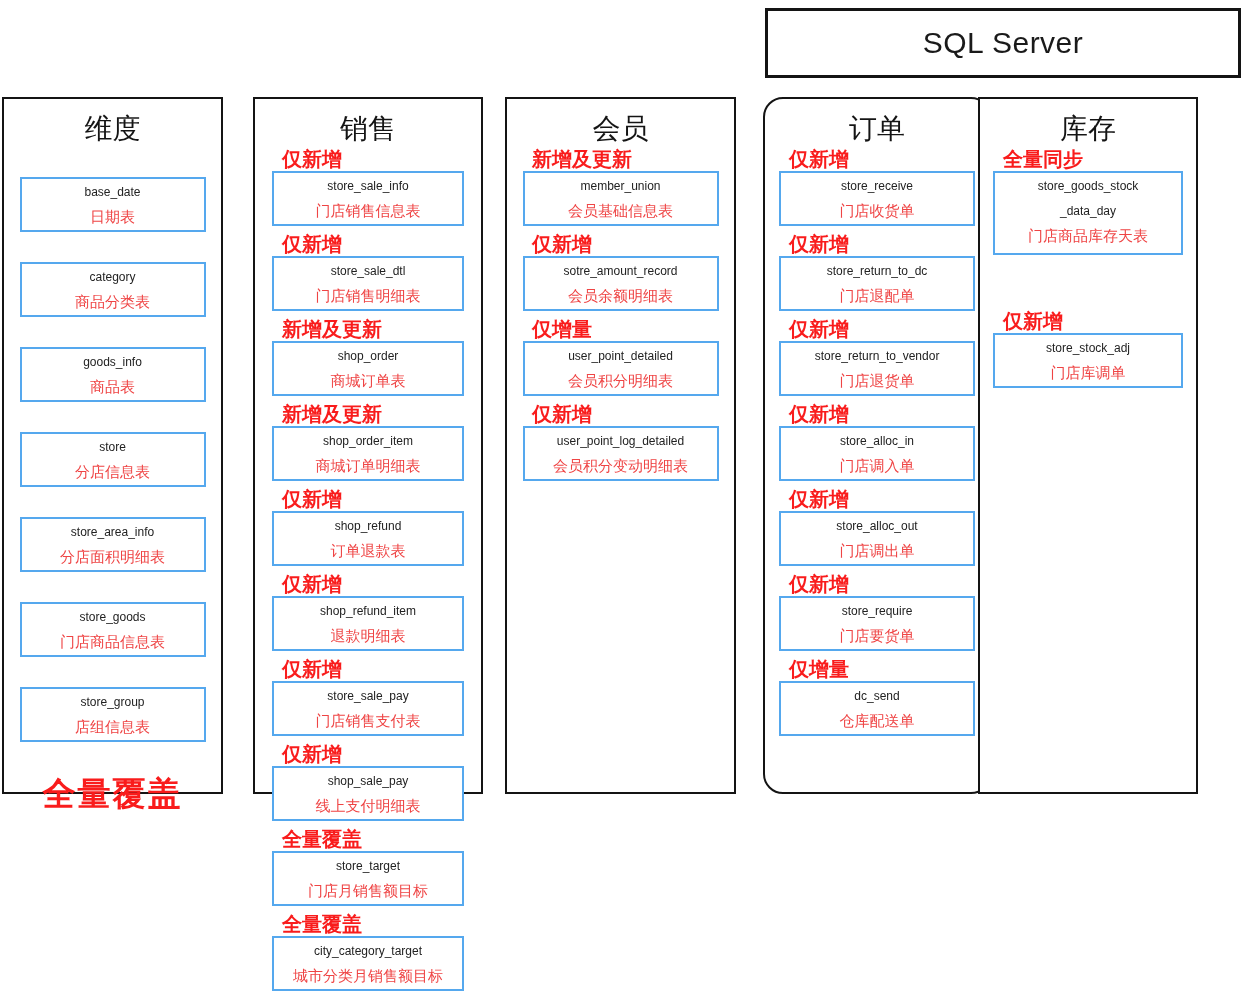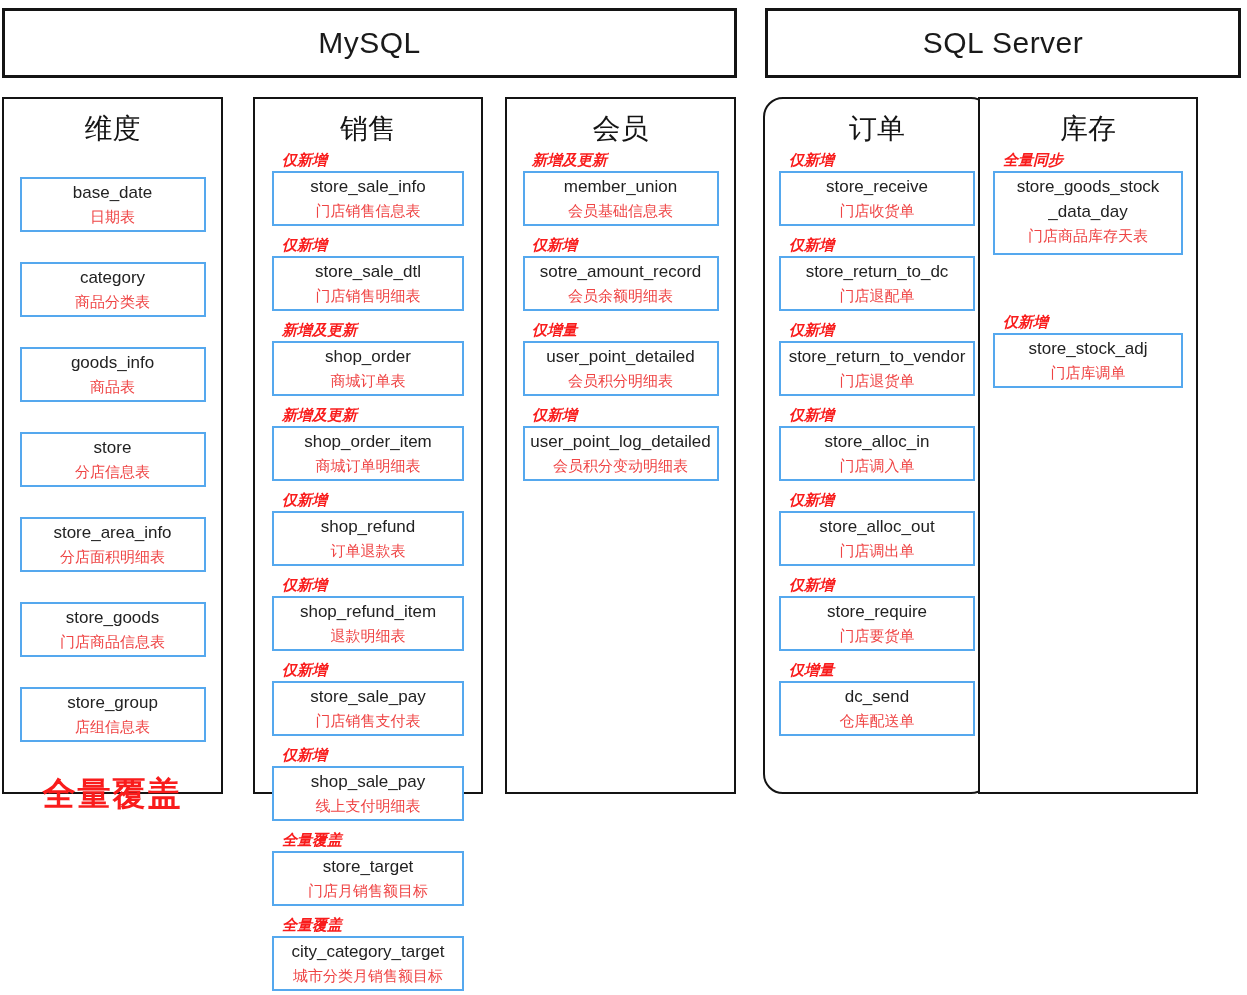--- a/index.html
+++ b/index.html
@@ -21,51 +21,48 @@
   }
   .col-title{
     margin-top:10px;height:40px;line-height:40px;
     text-align:center;font-size:28px;font-weight:500;color:#141414;
   }
   .col-body{margin-top:2px;}
 
   .entry{margin-bottom:10px;}
   .sync{
     height:17px;line-height:17px;margin-bottom:3px;
-    font-size:15px;font-weight:600;color:var(--red,#f91c1c);
-    margin-left:var(--syncindent,24px);white-space:nowrap;font-style:italic;
+    font-size:20px;font-weight:600;color:var(--red,#f91c1c);
+    margin-left:var(--syncindent,24px);white-space:nowrap;
   }
   .tbox{
     box-sizing:border-box;min-width:var(--boxw,190px);width:fit-content;
     max-width:calc(100% - 8px);
     margin:0 auto;border:2px solid var(--blue,#55a8ee);
     background:#fff;padding:1px 5px;text-align:center;
   }
-  .tname{font-size:17px;line-height:25px;color:#222;white-space:pre-line;}
+  .tname{font-size:12px;line-height:25px;color:#222;white-space:pre-line;}
   .tlabel{font-size:15px;line-height:24px;color:#ef4444;}
 
   
   .col--c0 .col-body{margin-top:28px;}
   .col--c0 .entry{margin-bottom:30px;}
   .big-note{
     margin-top:26px;text-align:center;
     font-size:33px;font-weight:600;color:var(--red,#f91c1c);letter-spacing:2px;
   }
   
   .col--c4 .entry + .entry{margin-top:58px;}
   .col--c4 .entry:first-child .tbox{min-height:84px;}
 </style>
 </head>
 <body>
 
 <div class="canvas">
 
-  <div class="group-box group-mysql">
-    <span>MySQL</span>
-  </div>
   <div class="group-box group-sqlserver">
     <span>SQL Server</span>
   </div>
 
   <div class="col col--c0" style="left:2px;width:221px;--boxw:186px;">
     <div class="col-title">维度</div>
     <div class="col-body">
         <div class="entry">
           <div class="tbox">
             <div class="tname">base_date</div>

